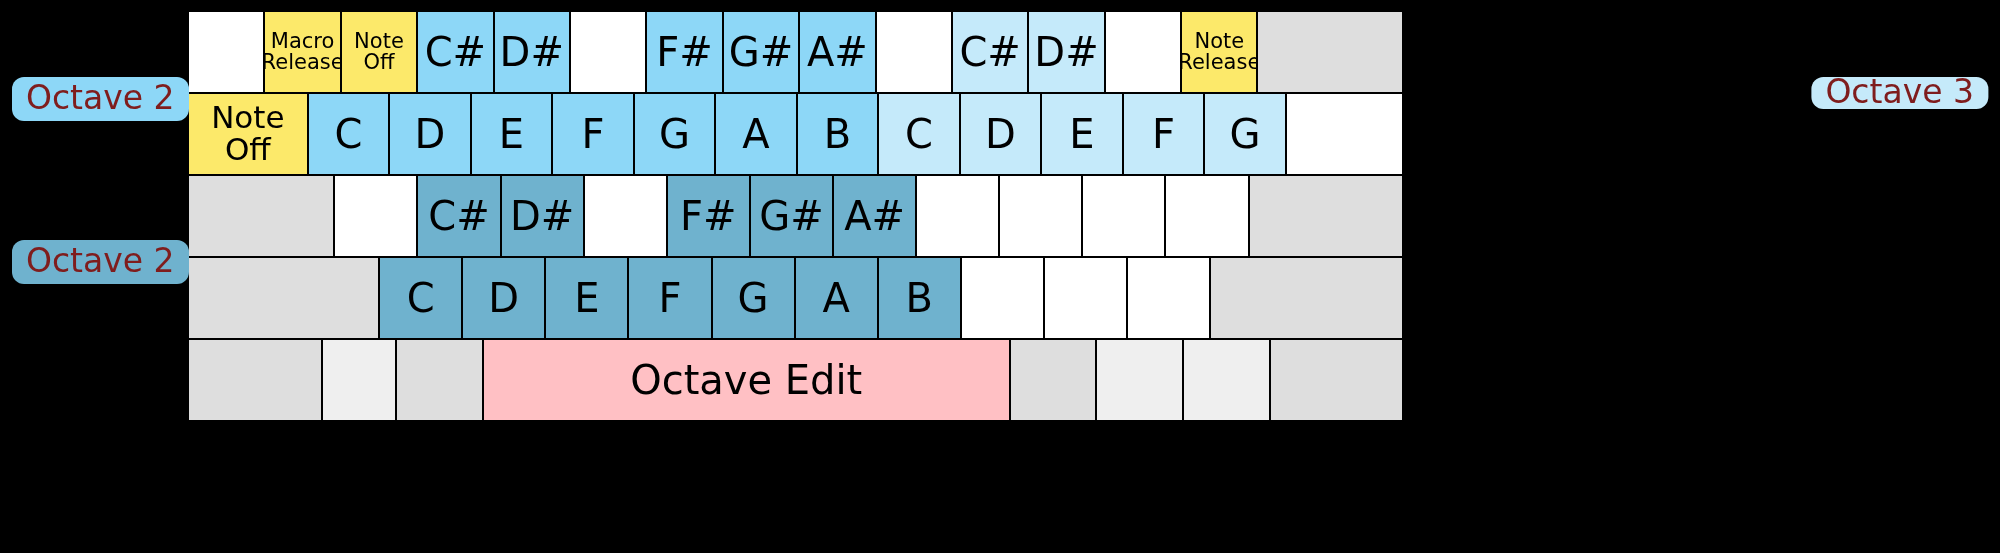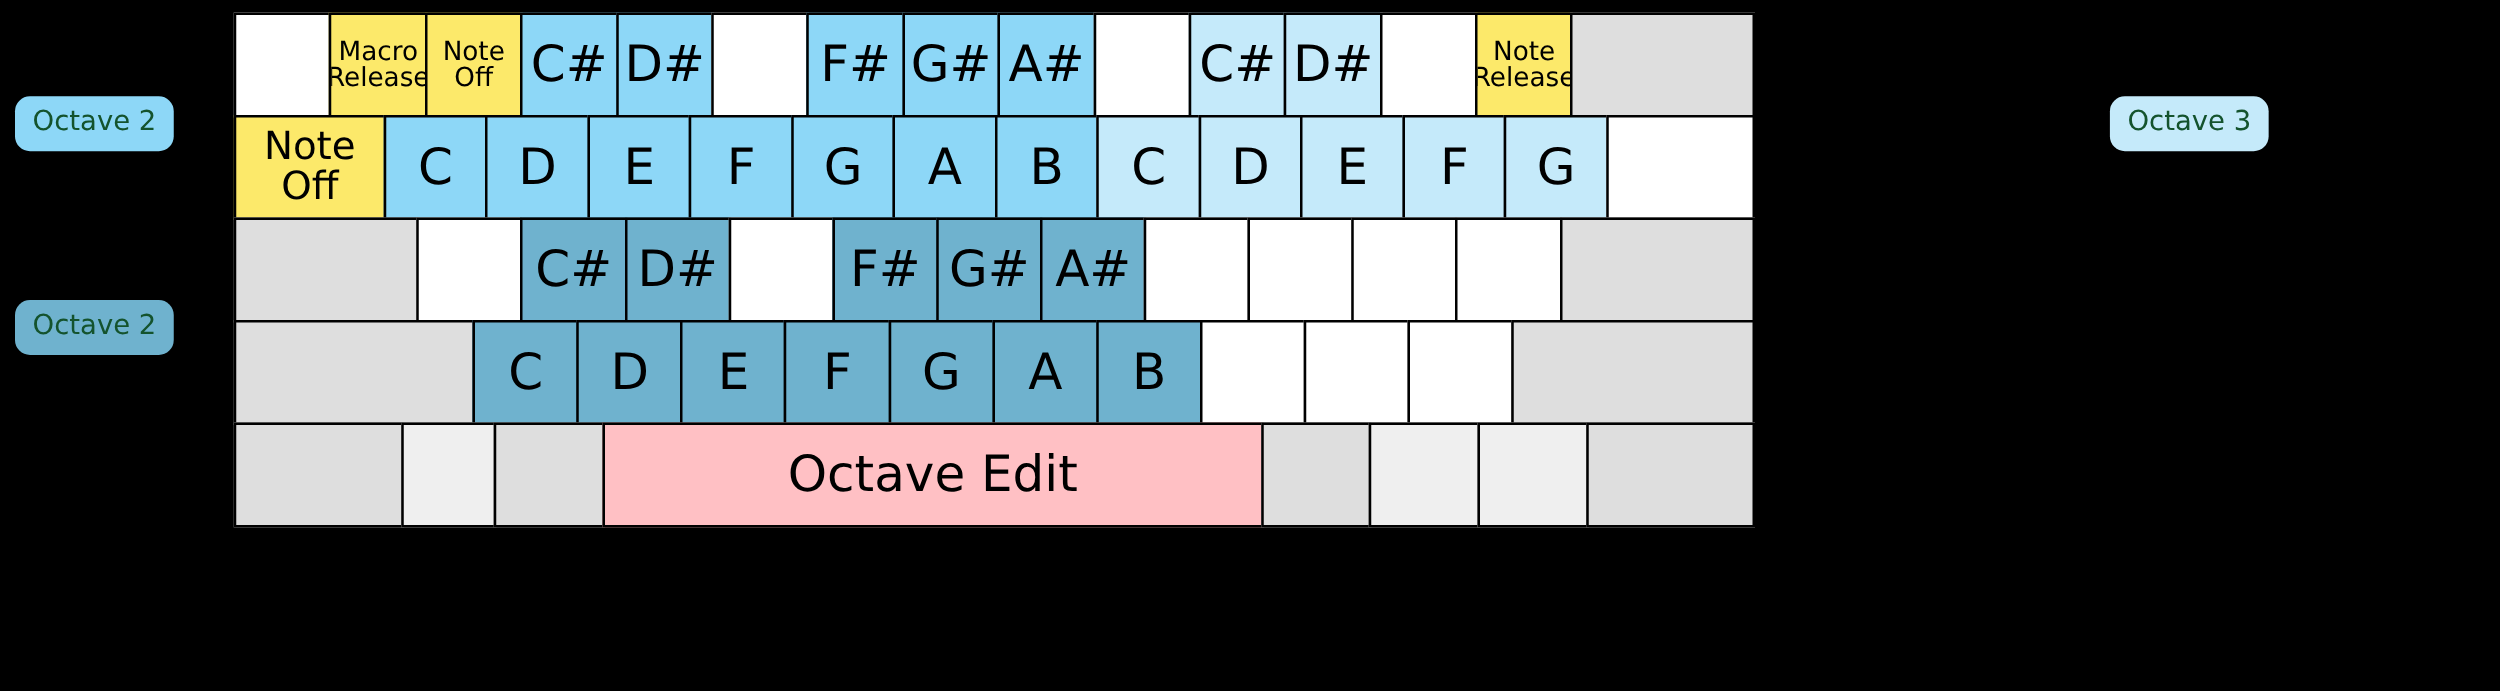--- a/index.html
+++ b/index.html
@@ -52,28 +52,28 @@
   .t-mid   { font-size:31px; }
   .t-big   { font-size:40px; }
   .t-toggle{ font-size:40px; }
 
   
   .pill{
     position:absolute;
     box-sizing:border-box;
     border-radius:12px;
     display:flex;align-items:center;justify-content:center;
-    font-size:22px;
-    color:#14532d;
+    font-size:33px;
+    color:#7f1d1d;
     padding:2px 14px 6px 14px;
     white-space:nowrap;
   }
   #oct2{ left:12px;  top:77px;  height:44px; background:#8DD7F7; }
   #oct1{ left:12px;  top:240px; height:44px; background:#6FB2CE; }
-  #oct3{ left:1815px;top:77px;  height:44px; background:#C5EAFA;
+  #oct3{ left:1988px;top:77px;  height:32px; background:#C5EAFA;
          transform:translateX(-100%); }
 </style>
 </head>
 <body>
 
 <div id="keyboard">
     <div class="krow">
       <div class="key f-white t-mid" style="flex: 1 1 0px;"></div>
       <div class="key f-yellow t-small" style="flex: 1 1 0px;">Macro
 Release</div>

